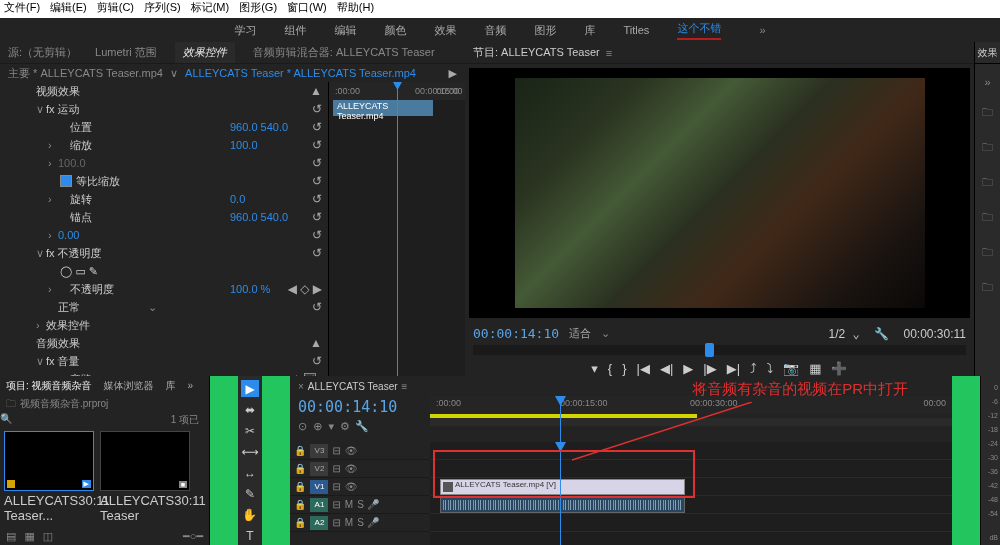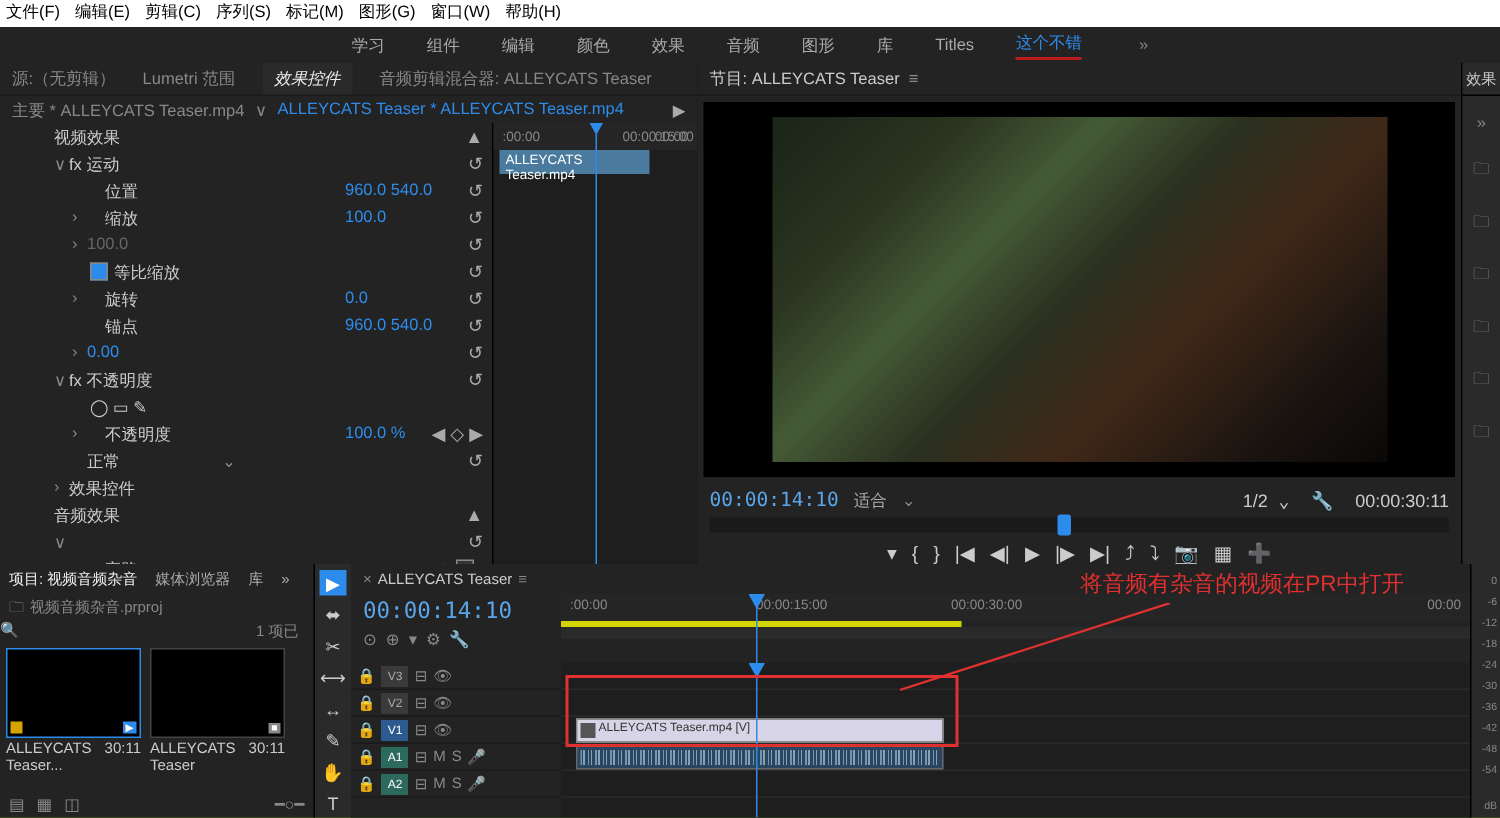--- a/index.html
+++ b/index.html
@@ -47,33 +47,33 @@
 .prog-time .tc { color: #5aa5e8; font-family: monospace; font-size: 13px; }
 .prog-time .fit { color: #aaa; }
 .prog-time .dur { margin-left: auto; color: #ccc; font-family: monospace; font-size: 12px; }
 .prog-scrub { height: 10px; background: #1a1a1a; position: relative; margin-bottom: 6px; }
 .prog-scrub .head { position: absolute; left: 47%; top: -2px; width: 9px; height: 14px; background: #2d8ceb; border-radius: 2px; }
 .prog-btns { display: flex; align-items: center; justify-content: center; gap: 10px; color: #ccc; font-size: 13px; }
 .prog-btns span { cursor: pointer; }
 .side-panel { width: 26px; background: #2a2a2a; border-left: 1px solid #000; }
 .side-tab { height: 22px; display: flex; align-items: center; justify-content: center; color: #ccc; border-bottom: 1px solid #000; font-size:10px; }
 .side-icons { display: flex; flex-direction: column; gap: 16px; align-items: center; padding-top: 12px; color: #888; }
-.bottom-area { display: flex; height: 169px; background: #4d7c0f; }
+.bottom-area { display: flex; height: 169px; background: #22c55e; gap: 28px; }
 .project { width: 210px; background: #232323; display: flex; flex-direction: column; border-right: 1px solid #000; }
 .proj-tabs { height: 20px; display: flex; align-items: center; padding: 0 6px; gap: 12px; color: #aaa; font-size: 10px; }
 .proj-tabs .active { color: #eee; }
 .proj-search { height: 18px; display: flex; align-items: center; padding: 0 6px; color: #888; font-size: 10px; gap: 4px; }
 .proj-info { height: 14px; text-align: right; padding-right: 10px; color: #888; font-size: 10px; }
 .proj-bins { flex: 1; display: flex; gap: 6px; padding: 4px; }
 .bin { width: 90px; }
 .bin-thumb { width: 90px; height: 60px; background: #000; border: 1px solid #444; position: relative; }
 .bin-thumb.sel { border: 1px solid #2d8ceb; }
 .bin-thumb .badge { position: absolute; bottom: 2px; right: 2px; background: #2d8ceb; color: #fff; font-size: 7px; padding: 0 2px; }
 .bin-thumb .ylw { position: absolute; bottom: 2px; left: 2px; background: #d4a500; width: 8px; height: 8px; }
-.bin-label { display: flex; justify-content: space-between; font-size: 10px; color: #ccc; margin-top: 2px; }
+.bin-label { display: flex; justify-content: space-between; font-size: 13px; color: #ccc; margin-top: 2px; }
 .proj-footer { height: 18px; display: flex; align-items: center; gap: 8px; padding: 0 6px; color: #888; }
 .toolcol { width: 24px; background: #2a2a2a; display: flex; flex-direction: column; align-items: center; gap: 4px; padding-top: 4px; }
 .tool { width: 18px; height: 18px; display: flex; align-items: center; justify-content: center; color: #ccc; font-size: 12px; cursor: pointer; }
 .tool.active { background: #2d8ceb; color: #fff; }
 .timeline { flex: 1; background: #232323; display: flex; flex-direction: column; position: relative; }
 .tl-tab { height: 20px; display: flex; align-items: center; padding: 0 8px; color: #ccc; gap: 4px; font-size: 10px; }
 .tl-tab .close { color: #888; }
 .tl-head { display: flex; height: 46px; }
 .tl-left { width: 140px; background: #232323; padding: 2px 8px; }
 .tl-tc { color: #5aa5e8; font-family: monospace; font-size: 15px; }
@@ -219,20 +219,21 @@
         <div class="prop-row">
             <span class="twisty">›</span>
             <span class="label">效果控件</span>
           </div>
         <div class="prop-row section">
             <span class="label">音频效果</span>
             <span class="reset">▲</span>
           </div>
         <div class="prop-row">
             <span class="twisty">∨</span>
+            <span class="label">fx 音量</span>
             <span class="reset">↺</span>
           </div>
         <div class="prop-row">
             <span class="twisty indent1"></span>
             <span class="label indent1">旁路</span>
             <span class="chk"></span>
             <span class="reset">◀ ◇ ▶</span>
           </div>
 
       </div>

